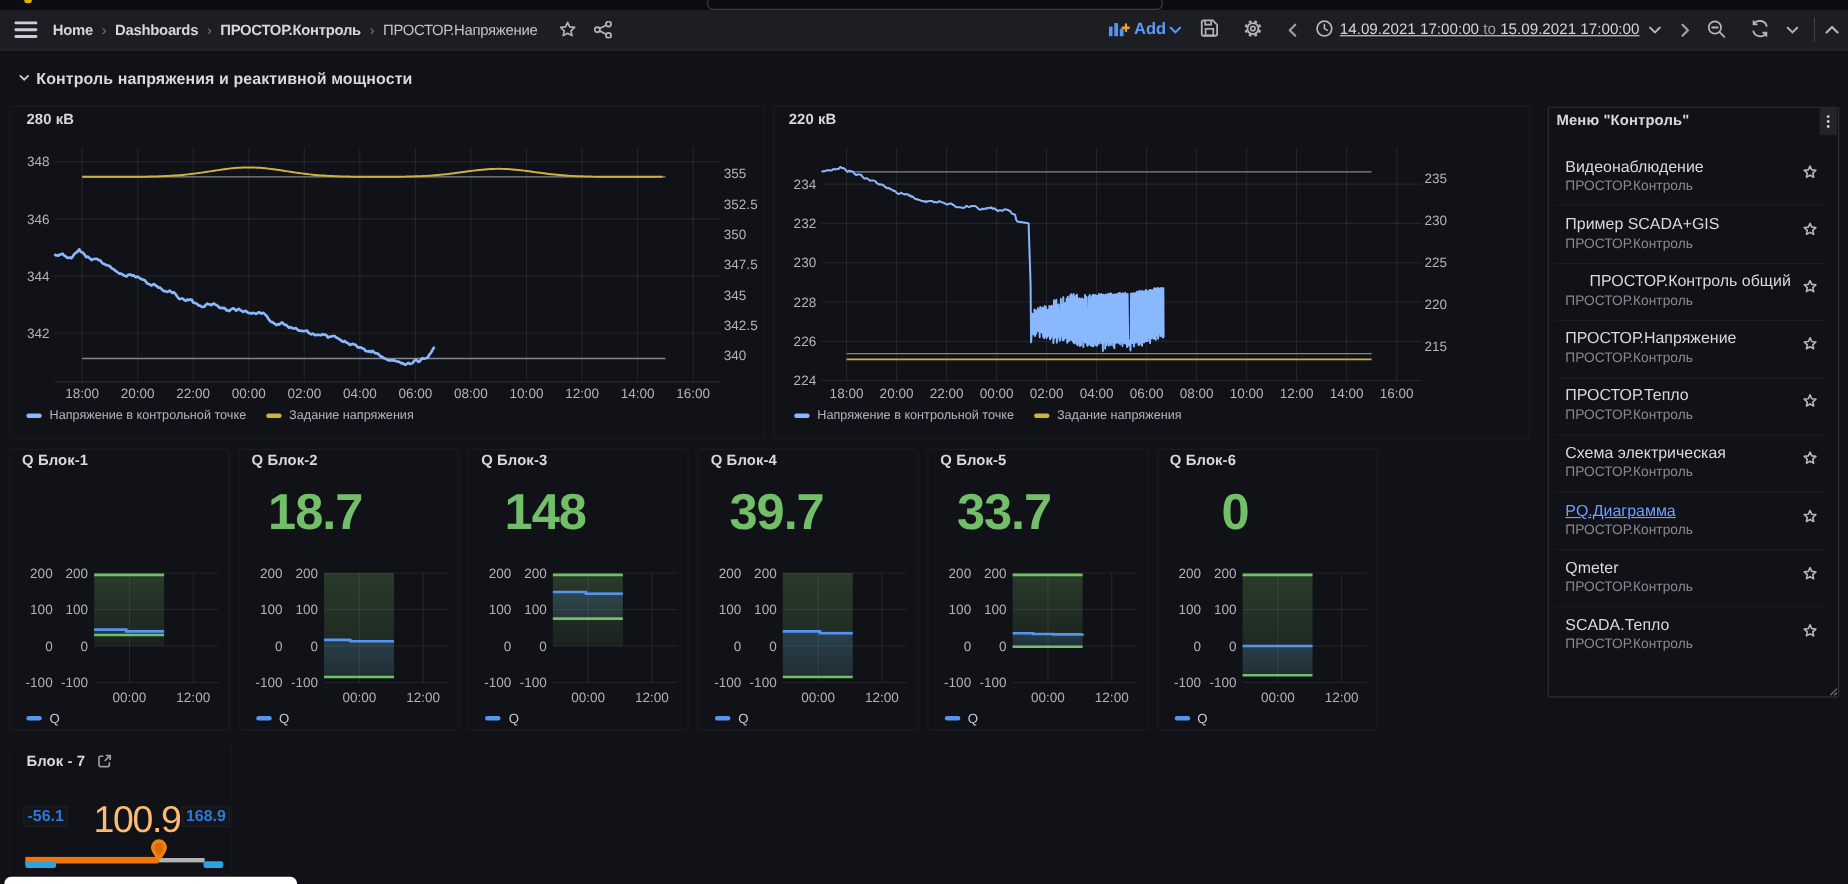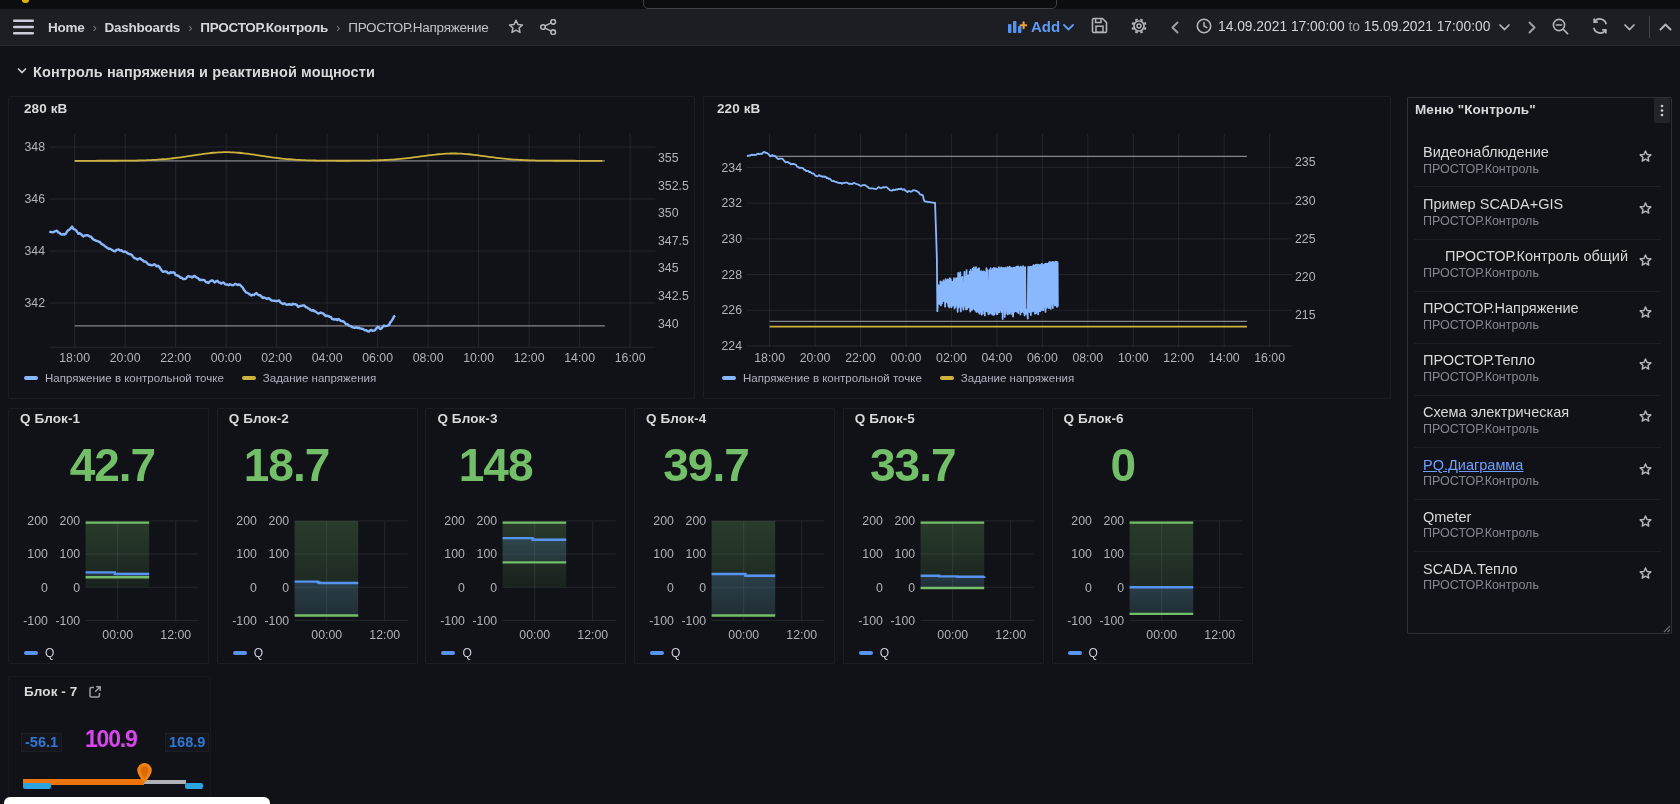--- a/index.html
+++ b/index.html
@@ -69,21 +69,21 @@
 <line x1="11.14" y1="3.83" x2="11.91" y2="1.98" stroke="#b4b5bc" stroke-width="2.6"></line>
 <line x1="14.17" y1="6.86" x2="16.02" y2="6.09" stroke="#b4b5bc" stroke-width="2.6"></line>
     </svg>
 <svg class="abs" style="left:1171px;top:21px;" width="8" height="13" viewBox="0 0 8 13">
       <path d="M6.5 1.5 L1.5 6.5 L6.5 11.5" fill="none" stroke="#9d9ea6" stroke-width="2" stroke-linecap="round" stroke-linejoin="round"></path>
     </svg>
 <svg class="abs" style="left:1196px;top:18px;" width="16" height="16" viewBox="0 0 16 16">
 <circle cx="8" cy="8" r="6.7" fill="none" stroke="#b4b5bc" stroke-width="1.6"></circle>
 <path d="M8 4.4 V8 L10.8 9.6" fill="none" stroke="#b4b5bc" stroke-width="1.5" stroke-linecap="round"></path>
     </svg>
-<div class="abs" style="left:1218px;top:19px;font-size:13.8px;color:#d3d4d9;white-space:nowrap;">14.09.2021 17:00:00 <span style="color:#9d9ea6">to</span> 15.09.2021 17:00:00</div>
+<div class="abs" style="left:1218px;top:19px;font-size:13.8px;color:#d3d4d9;white-space:nowrap;text-decoration:underline;">14.09.2021 17:00:00 <span style="color:#9d9ea6">to</span> 15.09.2021 17:00:00</div>
 <svg class="abs" style="left:1499px;top:24px;" width="11" height="7" viewBox="0 0 11 7">
       <path d="M1 1 L5.5 5.5 L10 1" fill="none" stroke="#b4b5bc" stroke-width="1.7" stroke-linecap="round"></path>
     </svg>
 <svg class="abs" style="left:1528px;top:21px;" width="8" height="13" viewBox="0 0 8 13">
       <path d="M1.5 1.5 L6.5 6.5 L1.5 11.5" fill="none" stroke="#9d9ea6" stroke-width="2" stroke-linecap="round" stroke-linejoin="round"></path>
     </svg>
 <svg class="abs" style="left:1552px;top:18px;" width="17" height="17" viewBox="0 0 17 17">
 <circle cx="7" cy="7" r="5.6" fill="none" stroke="#b4b5bc" stroke-width="1.6"></circle>
 <path d="M4.4 7 h5.2 M11.2 11.2 L15.6 15.6" stroke="#b4b5bc" stroke-width="1.6" stroke-linecap="round"></path>
     </svg>
@@ -198,21 +198,20 @@
       <text x="521.2" y="266" font-size="12.3" fill="#b2b4bb" text-anchor="middle">14:00</text>
       <text x="566.66" y="266" font-size="12.3" fill="#b2b4bb" text-anchor="middle">16:00</text>
       <line x1="66.6" y1="60.3" x2="543.9" y2="60.3" stroke="#85868c" stroke-width="1.2"></line>
       <line x1="66.6" y1="225.4" x2="543.9" y2="225.4" stroke="#85868c" stroke-width="1.2"></line>
       <line x1="66.6" y1="230.7" x2="543.9" y2="230.7" stroke="#cdb33d" stroke-width="1.8"></line>
       <path d="M43.87 59.58 L44.89 60.01 L45.92 59.49 L46.94 59.63 L47.96 59.12 L48.98 58.58 L50.01 59.13 L51.03 58.71 L52.05 59.09 L53.08 58.92 L54.10 58.05 L55.12 57.59 L56.14 58.19 L57.17 57.77 L58.19 57.59 L59.21 57.77 L60.24 56.34 L61.26 55.82 L62.28 56.77 L63.30 56.71 L64.33 57.19 L65.35 57.91 L66.37 59.30 L67.40 60.20 L68.42 59.49 L69.44 59.14 L70.46 59.71 L71.49 59.71 L72.51 60.31 L73.53 61.63 L74.56 62.68 L75.58 63.19 L76.60 62.62 L77.62 62.58 L78.65 62.63 L79.67 62.77 L80.69 64.26 L81.72 65.32 L82.74 66.45 L83.76 66.14 L84.78 65.92 L85.81 66.80 L86.83 67.16 L87.85 68.39 L88.88 67.98 L89.90 67.99 L90.92 67.97 L91.94 68.42 L92.97 68.76 L93.99 70.68 L95.01 70.82 L96.04 71.81 L97.06 71.55 L98.08 71.77 L99.10 71.98 L100.13 72.38 L101.15 73.74 L102.17 73.81 L103.20 75.21 L104.22 74.90 L105.24 74.86 L106.26 76.11 L107.29 76.00 L108.31 76.71 L109.33 77.58 L110.36 77.42 L111.38 78.47 L112.40 79.63 L113.42 80.15 L114.45 80.37 L115.47 79.66 L116.49 79.13 L117.52 80.13 L118.54 80.24 L119.56 80.86 L120.58 80.34 L121.61 80.90 L122.63 80.67 L123.65 82.11 L124.68 81.71 L125.70 83.00 L126.72 82.58 L127.74 83.69 L128.77 84.83 L129.79 85.14 L130.81 84.95 L131.84 85.71 L132.86 85.82 L133.88 86.20 L134.90 86.78 L135.93 86.68 L136.95 87.22 L137.97 86.80 L139.00 87.82 L140.02 86.87 L141.04 86.98 L142.06 86.77 L143.09 86.62 L144.11 86.66 L145.13 87.19 L146.15 88.06 L147.18 87.56 L148.20 87.83 L149.22 88.04 L150.25 87.22 L151.27 86.92 L152.29 87.47 L153.31 87.91 L154.34 88.26 L155.36 88.60 L156.38 89.12 L157.41 89.86 L158.43 89.93 L159.45 89.15 L160.47 89.21 L161.50 88.96 L162.52 89.41 L163.54 90.38 L164.57 90.67 L165.59 91.94 L166.61 92.36 L167.63 92.48 L168.66 92.40 L169.68 92.32 L170.70 92.71 L171.73 92.83 L172.75 93.10 L173.77 92.75 L174.79 91.68 L175.82 91.10 L176.84 91.78 L177.86 92.30 L178.89 91.79 L179.91 91.19 L180.93 91.59 L181.95 91.20 L182.98 91.18 L184.00 91.40 L185.02 92.46 L186.05 93.30 L187.07 94.26 L188.09 94.59 L189.11 94.51 L190.14 93.54 L191.16 94.19 L192.18 93.95 L193.21 93.36 L194.23 93.71 L195.25 92.99 L196.27 92.83 L197.30 93.13 L198.32 92.53 L199.34 93.79 L200.37 93.48 L201.39 93.40 L202.41 94.70 L203.43 95.13 L204.46 96.01 L205.48 95.20 L206.50 95.03 L207.53 95.68 L208.55 95.67 L209.57 94.51 L210.59 94.38 L211.62 94.22 L212.64 94.81 L213.66 94.87 L214.69 95.85 L215.71 96.11 L216.73 98.22 L217.75 98.51 L218.78 98.80 L219.80 99.08 L220.82 103.77 L221.85 105.44 L222.87 105.59 L223.89 105.75 L224.91 105.90 L225.94 106.06 L226.96 106.21 L227.98 106.36 L229.01 106.52 L230.03 106.67 L231.05 106.83 L232.07 106.98 L233.89 162.49 L234.35 215.17 L234.80 208.59 L235.32 189.22 L235.85 207.31 L236.37 189.80 L236.89 208.09 L237.42 185.36 L237.94 209.37 L238.46 186.15 L238.98 207.40 L239.51 186.65 L240.03 204.57 L240.55 184.30 L241.08 205.11 L241.60 186.18 L242.12 210.66 L242.64 183.13 L243.17 205.59 L243.69 185.14 L244.21 206.48 L244.74 183.45 L245.26 210.01 L245.78 184.27 L246.30 211.44 L246.83 182.15 L247.35 209.32 L247.87 183.29 L248.39 211.28 L248.92 186.06 L249.44 209.85 L249.96 185.68 L250.49 208.53 L251.01 182.19 L251.53 212.46 L252.05 183.60 L252.58 210.96 L253.10 182.03 L253.62 208.54 L254.15 182.56 L254.67 215.81 L255.19 176.84 L255.71 211.51 L256.24 178.02 L256.76 209.86 L257.28 176.44 L257.80 215.47 L258.33 181.94 L258.85 210.21 L259.37 180.91 L259.90 210.25 L260.42 213.69 L260.94 210.18 L261.46 175.86 L261.99 209.06 L262.51 181.15 L263.03 213.37 L263.56 174.11 L264.08 213.07 L264.60 180.03 L265.12 211.47 L265.65 179.47 L266.17 211.19 L266.69 175.53 L267.21 215.49 L267.74 173.85 L268.26 214.31 L268.78 176.42 L269.31 213.55 L269.83 172.62 L270.35 211.80 L270.87 171.45 L271.40 213.20 L271.92 173.11 L272.44 214.68 L272.97 171.22 L273.49 215.95 L274.01 174.22 L274.53 214.84 L275.06 172.80 L275.58 216.42 L276.10 172.04 L276.63 217.79 L277.15 176.18 L277.67 215.66 L278.19 175.16 L278.72 218.61 L279.24 176.52 L279.76 217.70 L280.28 175.34 L280.81 213.75 L281.33 175.75 L281.85 219.42 L282.38 177.06 L282.90 215.14 L283.42 172.21 L283.94 215.32 L284.47 174.07 L284.99 214.68 L285.51 218.25 L286.04 217.72 L286.56 174.10 L287.08 216.32 L287.60 172.10 L288.13 217.57 L288.65 175.44 L289.17 218.07 L289.69 173.02 L290.22 218.89 L290.74 171.85 L291.26 218.48 L291.79 172.35 L292.31 215.11 L292.83 172.22 L293.35 217.87 L293.88 172.82 L294.40 218.22 L294.92 173.13 L295.45 216.30 L295.97 171.19 L296.49 216.18 L297.01 172.81 L297.54 214.21 L298.06 171.29 L298.58 216.05 L299.11 172.09 L299.63 223.05 L300.15 171.97 L300.67 214.50 L301.20 172.71 L301.72 220.93 L302.24 171.70 L302.76 217.74 L303.29 172.53 L303.81 214.86 L304.33 171.16 L304.86 218.23 L305.38 171.78 L305.90 216.87 L306.42 170.67 L306.95 217.73 L307.47 171.36 L307.99 215.01 L308.52 172.10 L309.04 218.32 L309.56 172.16 L310.08 220.54 L310.61 171.53 L311.13 215.93 L311.65 171.91 L312.17 215.22 L312.70 171.42 L313.22 215.34 L313.74 170.72 L314.27 215.73 L314.79 170.38 L315.31 216.98 L315.83 170.90 L316.36 213.96 L316.88 171.98 L317.40 218.60 L317.93 170.60 L318.45 216.08 L318.97 171.78 L319.49 215.33 L320.02 170.12 L320.54 216.51 L321.06 171.76 L321.59 219.39 L322.11 171.24 L322.63 218.07 L323.15 213.63 L323.68 216.04 L324.20 213.39 L324.72 222.56 L325.24 170.80 L325.77 215.57 L326.29 171.32 L326.81 215.98 L327.34 170.66 L327.86 219.07 L328.38 170.86 L328.90 215.45 L329.43 170.67 L329.95 215.30 L330.47 169.25 L331.00 214.55 L331.52 170.01 L332.04 217.67 L332.56 168.79 L333.09 217.11 L333.61 168.55 L334.13 215.53 L334.65 169.47 L335.18 218.32 L335.70 168.59 L336.22 215.17 L336.75 169.48 L337.27 215.24 L337.79 168.81 L338.31 213.90 L338.84 167.55 L339.36 214.05 L339.88 168.95 L340.41 214.00 L340.93 168.87 L341.45 210.83 L341.97 167.94 L342.50 215.89 L343.02 167.66 L343.54 211.73 L344.07 167.90 L344.59 210.58 L345.11 167.75 L345.63 211.94 L346.16 166.22 L346.68 211.80 L347.20 166.12 L347.72 212.84 L348.25 166.80 L348.77 208.31 L349.29 165.80 L349.82 211.98 L350.34 166.05 L350.86 207.09 L351.38 166.71 L351.91 209.56 L352.43 165.71 L352.95 209.11 L353.48 165.96 L354.00 210.92 L354.59 166.06 L354.82 210.71" fill="none" stroke="#8ab8ff" stroke-width="1.8" stroke-linejoin="round"></path>
     </svg>
 <div class="legend" style="left:722px;top:372px;"><span class="ldash" style="background:#8ab8ff;"></span>Напряжение в контрольной точке<span class="ldash" style="background:#cdb33d;margin-left:18px;"></span>Задание напряжения</div>
 <div class="panel" style="left:8.0px;top:408px;width:201px;height:256px;"></div>
 <div class="ptitle" style="left:20.0px;top:411px;">Q Блок-1</div>
-<div class="abs" style="left:42.4px;top:438px;width:140px;height:54px;display:flex;align-items:center;justify-content:center;font-size:46px;font-weight:600;letter-spacing:-1px;color:#73bf69;">42.7</div>
 <svg class="abs" style="left:8.0px;top:408px;" width="201" height="256" viewBox="0 0 201 256">
       <line x1="77.6" y1="112.9" x2="190.5" y2="112.9" stroke="rgba(204,204,220,0.10)" stroke-width="1"></line>
       <line x1="77.6" y1="146.1" x2="190.5" y2="146.1" stroke="rgba(204,204,220,0.10)" stroke-width="1"></line>
       <line x1="77.6" y1="179.3" x2="190.5" y2="179.3" stroke="rgba(204,204,220,0.10)" stroke-width="1"></line>
       <line x1="77.6" y1="212.5" x2="190.5" y2="212.5" stroke="rgba(204,204,220,0.10)" stroke-width="1"></line>
       <line x1="109.7" y1="112.9" x2="109.7" y2="212.5" stroke="rgba(204,204,220,0.10)" stroke-width="1"></line>
       <line x1="167.7" y1="112.9" x2="167.7" y2="212.5" stroke="rgba(204,204,220,0.10)" stroke-width="1"></line>
       <text x="39.9" y="117.2" font-size="12.3" fill="#b0b2b9" text-anchor="end">200</text>
       <text x="72.1" y="117.2" font-size="12.3" fill="#b0b2b9" text-anchor="end">200</text>
       <text x="39.9" y="150.40000000000003" font-size="12.3" fill="#b0b2b9" text-anchor="end">100</text>
@@ -453,21 +452,21 @@
       <span class="ldash" style="background:#5794f2;"></span>
       <span style="color:#ccccdc;font-size:12px;">Q</span>
     </div>
 <div class="panel" style="left:8px;top:676px;width:203px;height:128px;border:1px solid rgba(204,204,220,0.03);border-bottom:none;"></div>
 <div class="ptitle" style="left:24px;top:684px;">Блок - 7</div>
 <svg class="abs" style="left:88px;top:685px;" width="14" height="14" viewBox="0 0 14 14">
 <path d="M6 2.5 H3.2 a1.2 1.2 0 0 0 -1.2 1.2 v7 a1.2 1.2 0 0 0 1.2 1.2 h7 a1.2 1.2 0 0 0 1.2 -1.2 V8" fill="none" stroke="#9d9ea6" stroke-width="1.5"></path>
 <path d="M8.2 1.8 h4 v4 M12 2 L7.2 6.8" fill="none" stroke="#9d9ea6" stroke-width="1.5"></path>
     </svg>
 <div class="abs" style="left:21px;top:733px;font-size:14.5px;font-weight:700;color:#3077d8;background:#15161b;border:1px solid rgba(204,204,220,0.05);padding:0px 3px 1px;">-56.1</div>
-<div class="abs" style="left:85px;top:726px;font-size:23px;font-weight:700;letter-spacing:-1.2px;color:#d946ef;">100.9</div>
+<div class="abs" style="left:85px;top:726px;font-size:34px;font-weight:400;letter-spacing:-1.2px;color:#fdba74;">100.9</div>
 <div class="abs" style="left:165px;top:733px;font-size:14.5px;font-weight:700;color:#3077d8;background:#15161b;border:1px solid rgba(204,204,220,0.05);padding:0px 3px 1px;">168.9</div>
 <div class="abs" style="left:23px;top:779px;width:121px;height:6px;background:#ed750c;"></div>
 <div class="abs" style="left:144px;top:780px;width:42px;height:4px;background:#b0b2b7;"></div>
 <div class="abs" style="left:23px;top:783px;width:28px;height:6px;background:#2da3e0;border-radius:2px;"></div>
 <div class="abs" style="left:185px;top:783px;width:18px;height:6px;background:#2da3e0;border-radius:2px;"></div>
 <svg class="abs" style="left:134px;top:762px;" width="21" height="22" viewBox="0 0 21 22">
 <path d="M10.5 21 C10.5 21 3.2 13.2 3.2 8.3 A7.3 7.3 0 0 1 17.8 8.3 C17.8 13.2 10.5 21 10.5 21 Z" fill="#f0830f"></path>
 <path d="M10.5 4.2 a4.1 4.1 0 0 1 4.1 4.1 c0 2.4 -2.3 5.6 -4.1 7.9 c-1.8 -2.3 -4.1 -5.5 -4.1 -7.9 a4.1 4.1 0 0 1 4.1 -4.1 Z" fill="#d96a08"></path>
     </svg>
 <div class="abs" style="left:4px;top:797px;width:266px;height:7px;background:#ffffff;border-radius:6px 6px 0 0;"></div>

